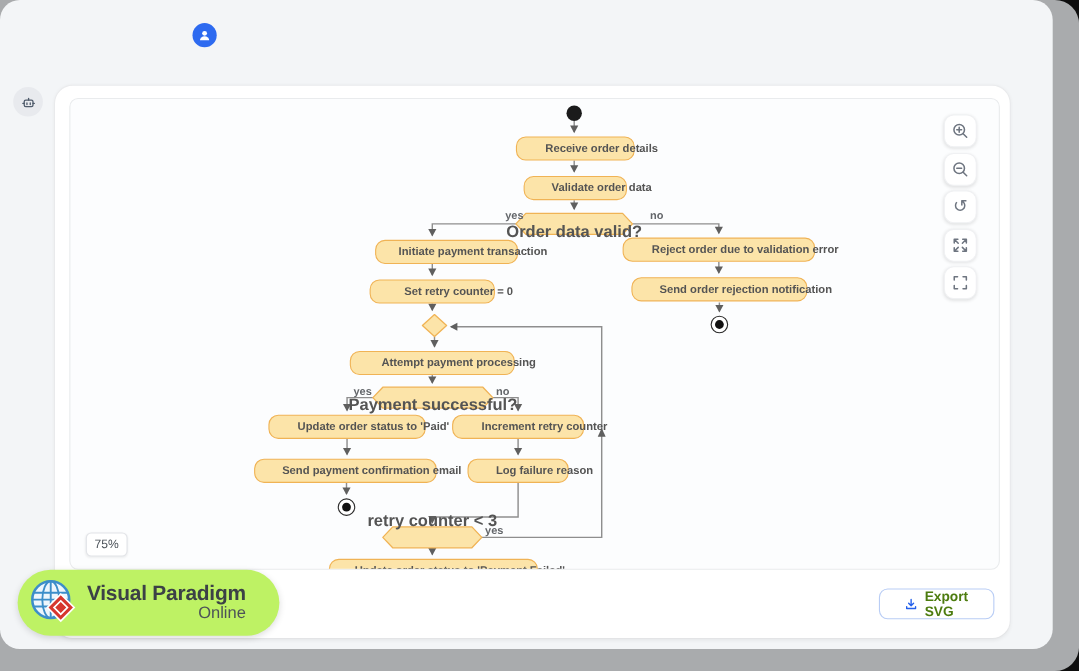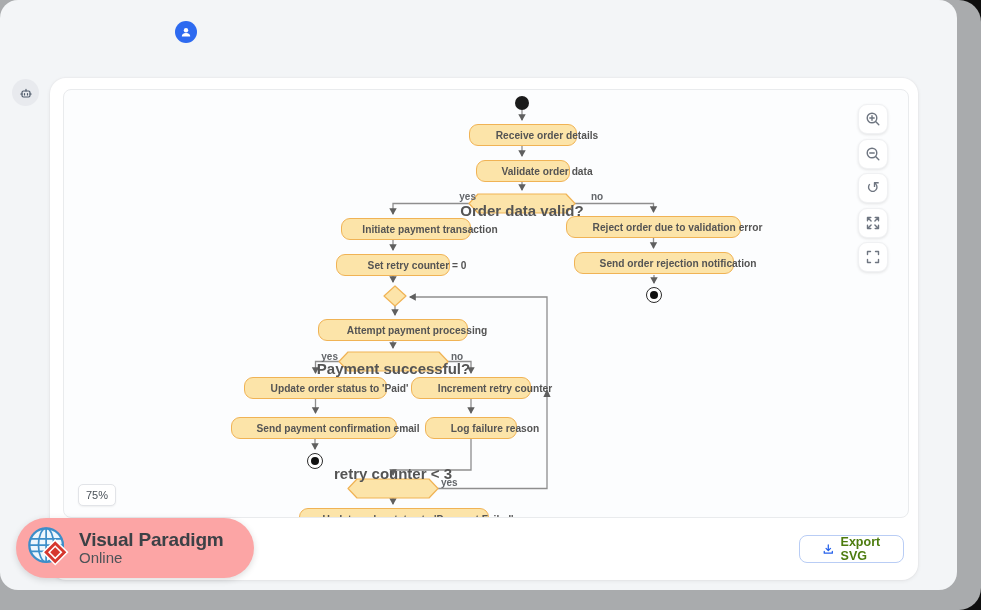--- a/index.html
+++ b/index.html
@@ -49,22 +49,22 @@
   .zoom-badge { position:absolute; left:28px; top:406px; width:38px; height:22px; background:#fff;
                 border:1px solid #e2e4e8; border-radius:5px; box-shadow:0 1px 2px rgba(0,0,0,.06);
                 font-size:11px; color:#4a5158; display:flex; align-items:center; justify-content:center; }
 
   .export-btn { position:absolute; left:749px; top:457px; width:105px; height:28px; background:#fff;
                 border:1px solid #b9cdf5; border-radius:8px; color:#4d7c0f; font-size:12.5px; font-weight:700;
                 display:flex; align-items:center; justify-content:center; gap:6px; cursor:pointer;padding-left:22px; }
   .export-btn svg { stroke:#2460eb; fill:none; stroke-width:1.4; stroke-linecap:round; stroke-linejoin:round; }
 
   
-  .logo-pill { position:absolute; left:16px; top:518px; width:238px; height:60px; background:#fca5a5;
-               border-radius:30px; box-shadow:0 2px 7px rgba(0,0,0,.14); display:flex; align-items:center; }
+  .logo-pill { position:absolute; left:16px; top:518px; width:238px; height:60px; background:#bef264;
+               border-radius:30px; box-shadow:0 2px 7px rgba(0,0,0,.14); display:flex; align-items:center;text-align:right; }
   .logo-mark { margin-left:10px; width:46px; height:46px; flex:0 0 auto; }
   .logo-text { margin-left:7px; line-height:1.08; }
   .logo-line1 { font-size:19px; font-weight:700; color:#3c4146; letter-spacing:-0.2px; }
   .logo-line2 { font-size:15px; color:#4d5358; }
 </style>
 </head>
 <body>
 
 <div class="backdrop">
   <div class="window">

